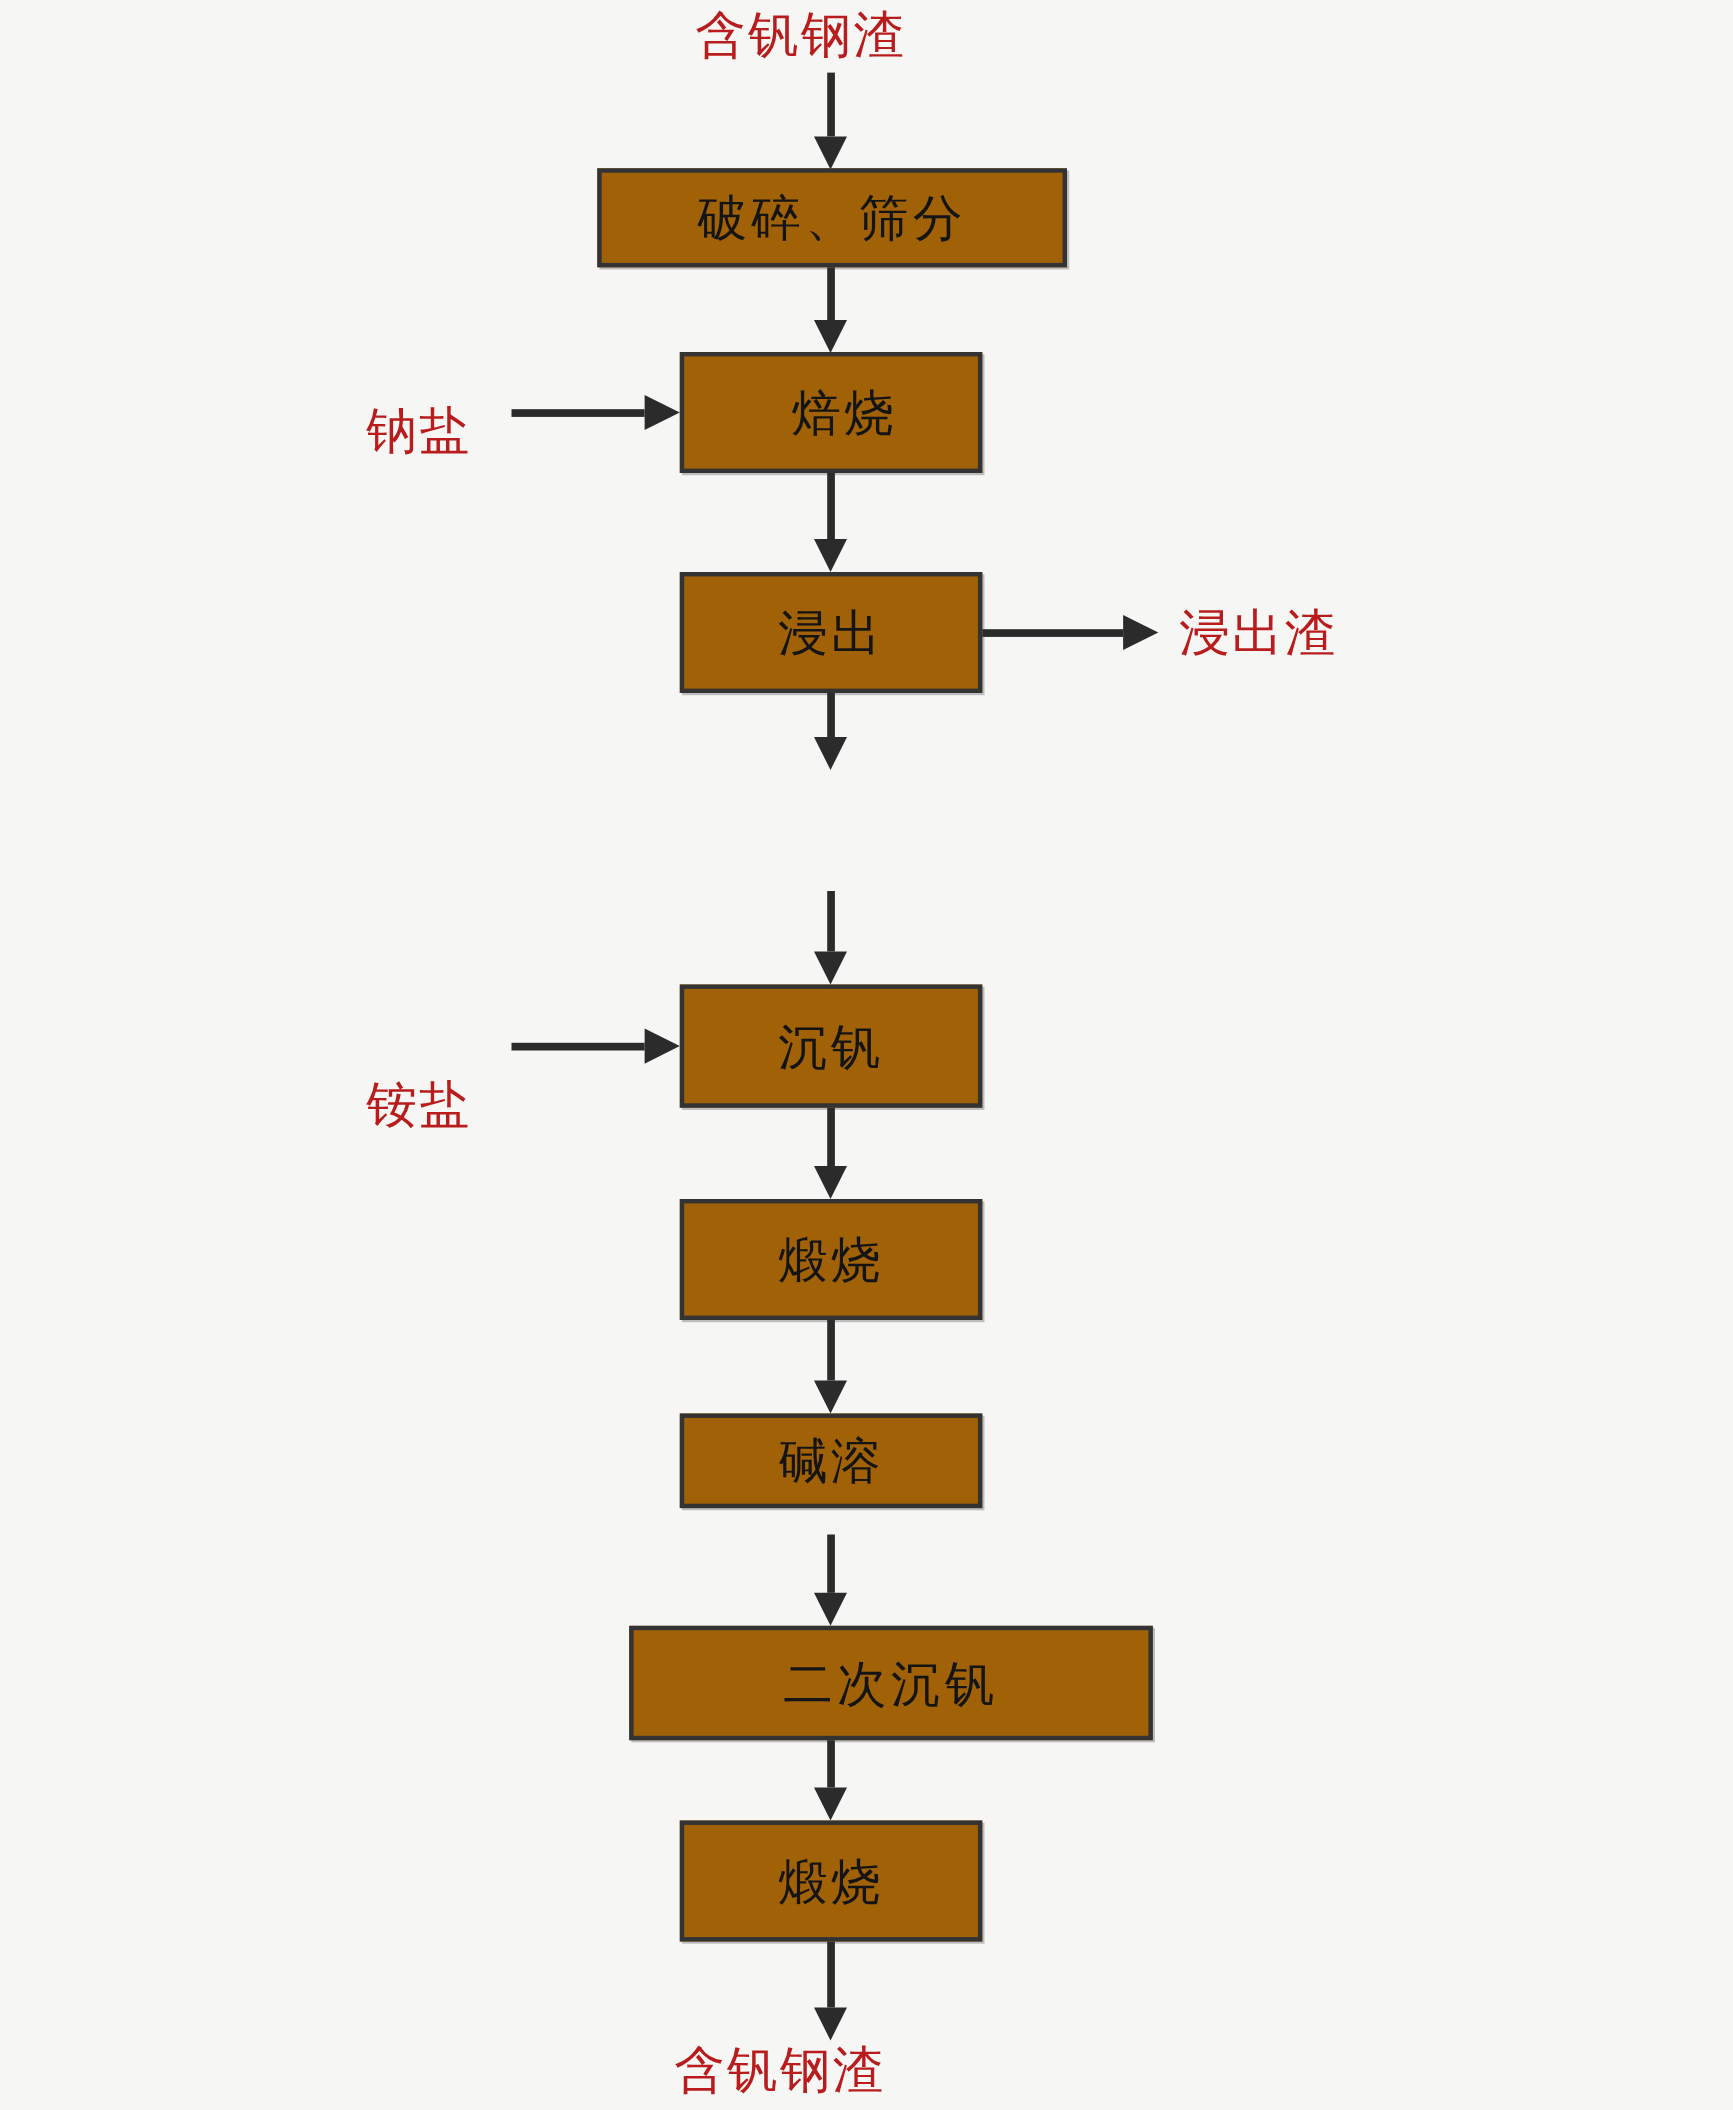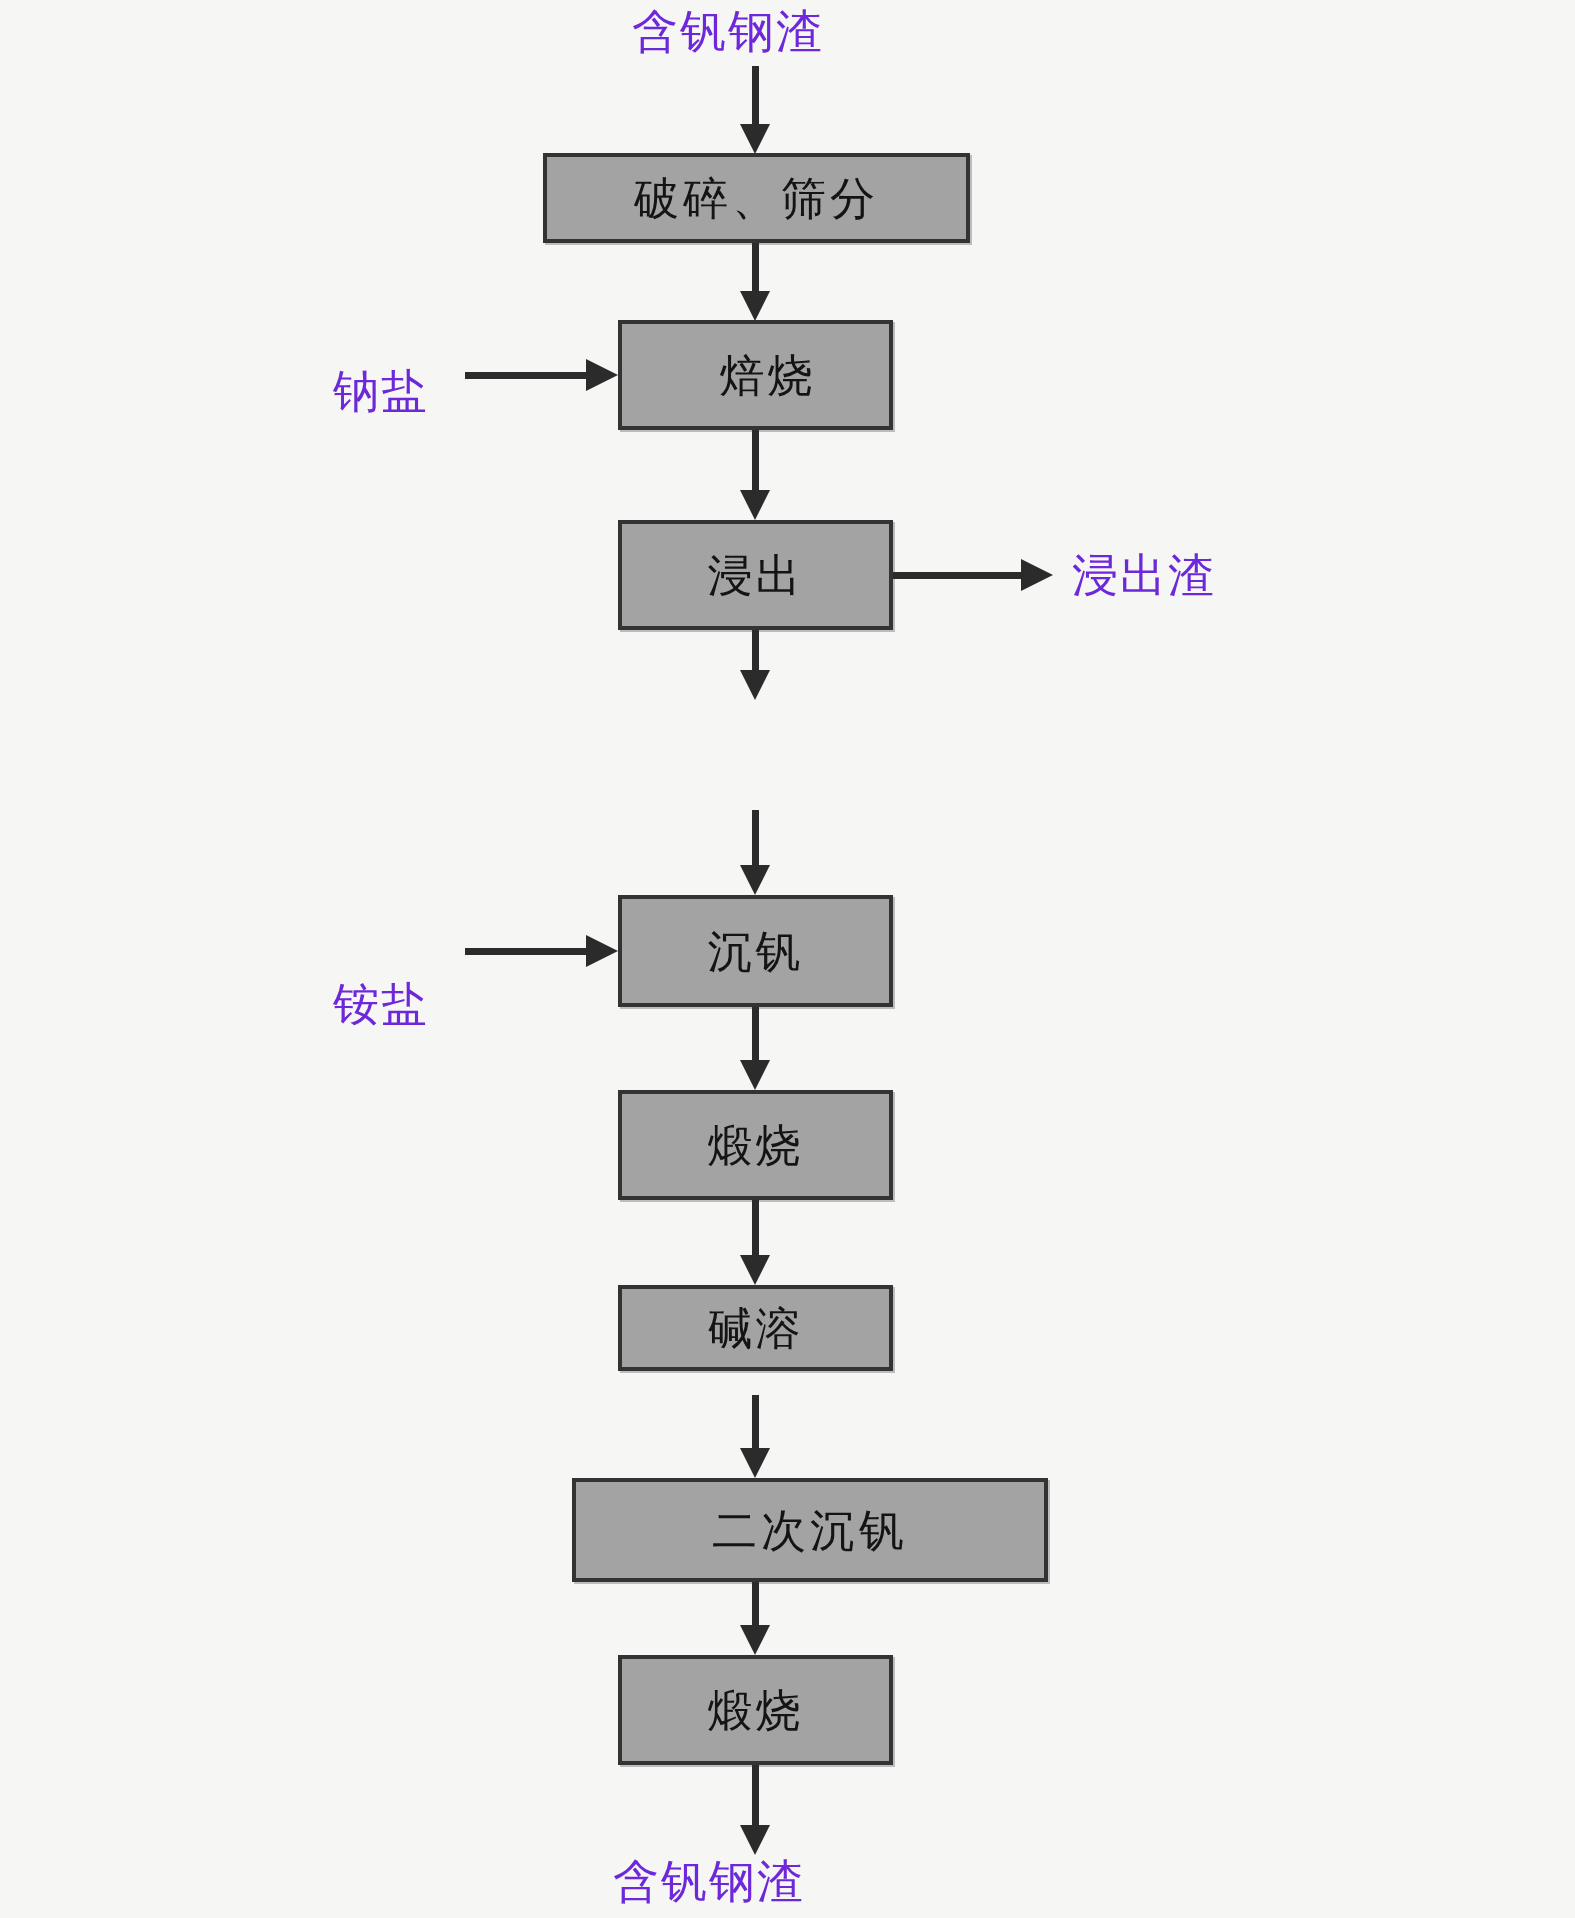--- a/index.html
+++ b/index.html
@@ -18,33 +18,33 @@
   #flow-root {
     position: absolute;
     left: 0; top: 0;
     width: 1575px;
     height: 1918px;
   }
 
   
   .free-label {
     position: absolute;
-    color: #6d28d9;
+    color: #b91c1c;
     font-size: 46px;
     line-height: 1;
     letter-spacing: 2px;
     white-space: nowrap;
     font-family: "DejaVu Serif", "Liberation Serif", serif;
   }
 
   
   .proc-box {
     position: absolute;
     box-sizing: border-box;
-    background: #a3a3a3;
+    background: #a16207;
     border: 4px solid #333333;
     box-shadow: 2px 2px 0 0 #bdbdbd;
     display: flex;
     align-items: center;
     justify-content: center;
   }
   .proc-box .box-label {
     font-size: 45px;
     color: #141414;
     letter-spacing: 3px;

